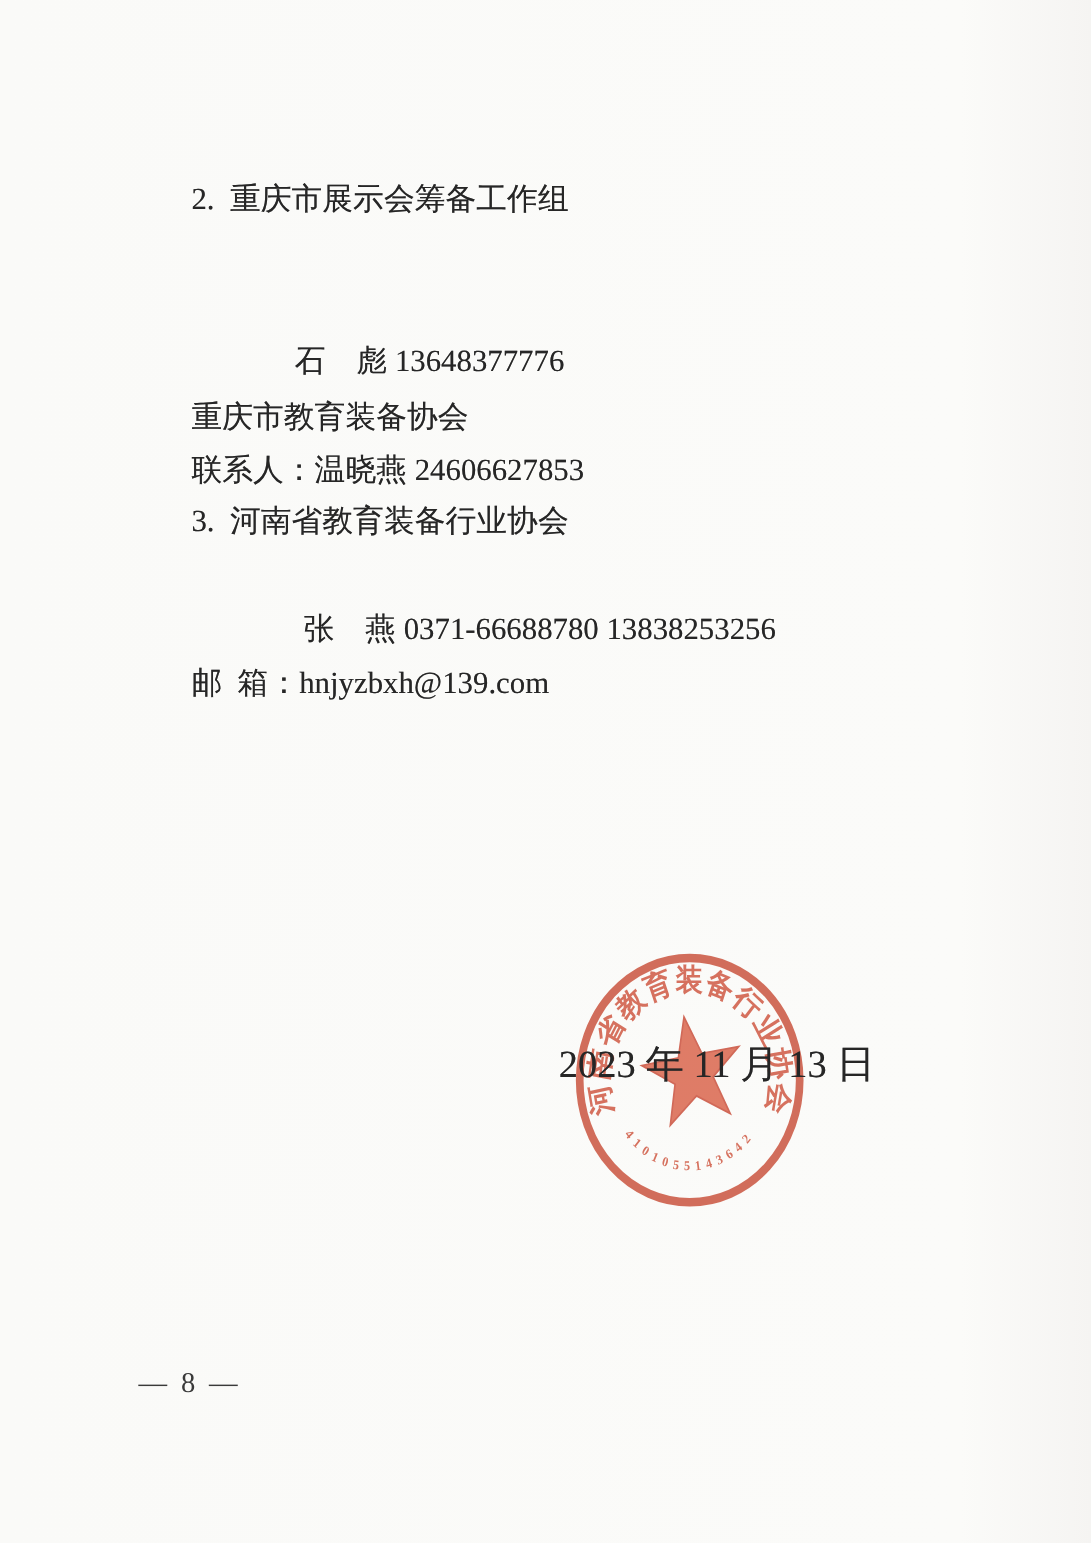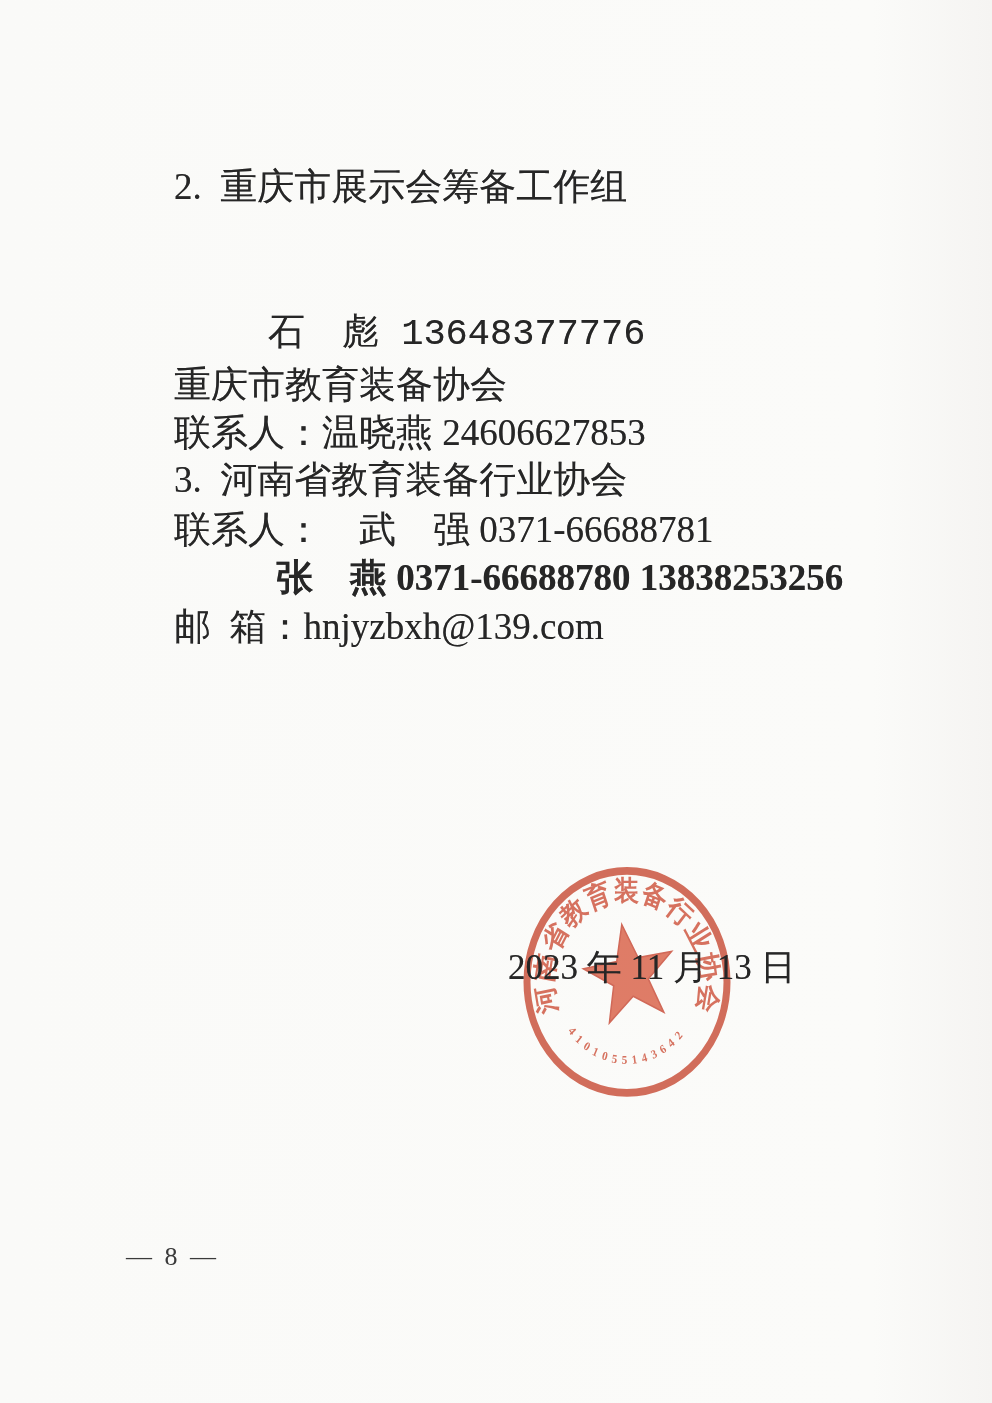--- a/index.html
+++ b/index.html
@@ -8,27 +8,27 @@
     width:992px; height:1403px;
     margin:0 auto;
     background:linear-gradient(90deg,#fafaf8 0%,#fbfbf9 88%,#f5f4f2 100%);
     font-family:"Liberation Serif","DejaVu Serif",serif;
     color:#262626;
     overflow:hidden;
   }
   .line {
     position:absolute;
     left:174px;
-    font-size:37px;
+    font-size:28px;
     line-height:1.15;
     white-space:pre;
     text-shadow:0 0 0.5px rgba(45,45,45,.55);
   }
-  .indent-a { left:268px;font-family:Liberation Mono, monospace; }
-  .indent-b { left:276px;font-weight:bold; }
+  .indent-a { left:268px; }
+  .indent-b { left:276px; }
   .stamp {
     position:absolute;
     left:507px; top:857px;
     width:240px; height:250px;
     opacity:.88;
     mix-blend-mode:multiply;
     z-index:1;
   }
   .seal-org  { font-size:25px; letter-spacing:1px; fill:#d5604b; font-weight:bold; }
   .seal-serial { font-size:11px; letter-spacing:5px; fill:#d5604b; font-weight:bold; }
@@ -52,21 +52,20 @@
 </head>
 <body>
 
 <div class="page">
 
   <div class="line" style="top:166px">2.  重庆市展示会筹备工作组</div>
   <div class="line indent-a" style="top:313px">石　彪 13648377776</div>
   <div class="line" style="top:364px">重庆市教育装备协会</div>
   <div class="line" style="top:412px">联系人：温晓燕 24606627853</div>
   <div class="line" style="top:459px">3.  河南省教育装备行业协会</div>
-  <div class="line" style="top:509px">联系人：　武　强 0371-66688781</div>
   <div class="line indent-b" style="top:557px">张　燕 0371-66688780 13838253256</div>
   <div class="line" style="top:606px">邮  箱：hnjyzbxh@139.com</div>
 
   <div class="stamp">
     <svg viewBox="0 0 240 250" width="240" height="250">
       <g transform="scale(1,1.11)">
         <circle cx="120" cy="112.6" r="100" fill="none" stroke="#d05b46" stroke-width="7"></circle>
         <polygon fill="#e06c54" stroke="#cf5643" stroke-width="1.5" points="114.8,60.9 131.1,90.6 164.5,85.1 141.3,109.8 156.8,139.9 126.2,125.4 102.4,149.4 106.7,115.9 76.5,100.7 109.7,94.3"></polygon>
         <path id="orgArc" d="M52.9 143.9 A74 74 0 1 1 187.1 143.9" fill="none"></path>
         <path id="serialArc" d="M59.4 155 A74 74 0 0 0 180.6 155" fill="none"></path>

